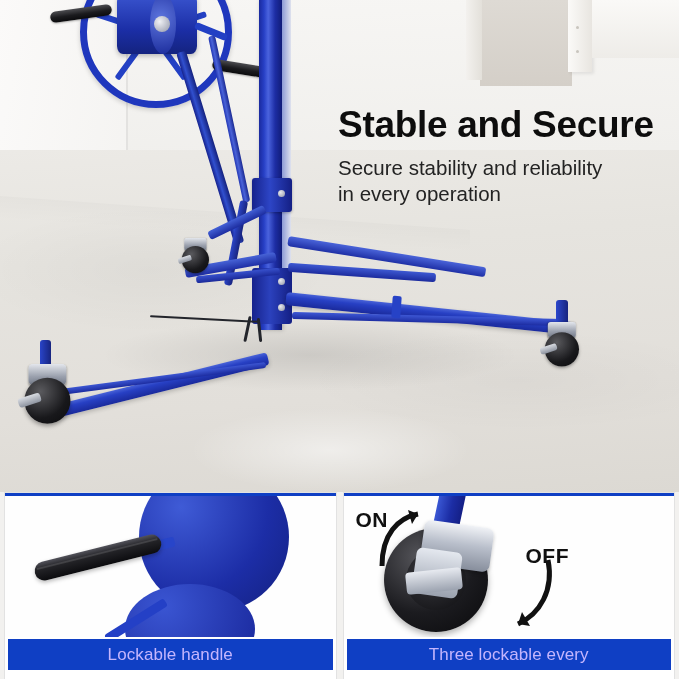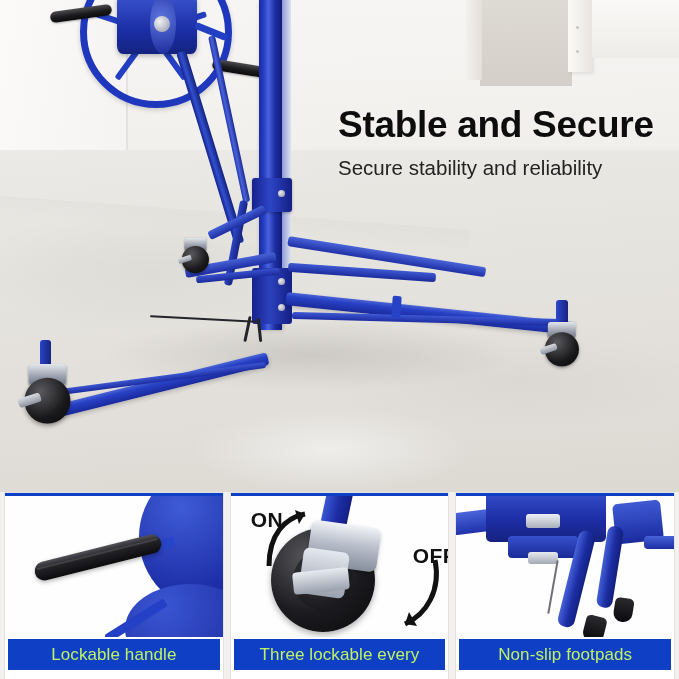--- a/index.html
+++ b/index.html
@@ -130,21 +130,21 @@
            white-space:nowrap;}
   .h-sub{margin-top:10px;font-size:20.5px;color:#232323;line-height:1.28;}
 
   
   .panels{position:absolute;left:0;top:493px;width:679px;height:186px;
           display:flex;gap:8px;padding:0 5px;box-sizing:border-box;background:#f2f1ef;}
   .panel{position:relative;flex:1;background:#fff;overflow:hidden;
          border-top:3px solid #0f3fc4;box-shadow:0 0 0 1px #e2e2e2;}
   .panel-img{position:absolute;left:0;top:0;right:0;height:141px;overflow:hidden;background:#fefefe;}
   .cap{position:absolute;left:3px;right:3px;bottom:9px;height:31px;background:#0f3fc4;
-       color:#bef264;font-size:17px;display:flex;align-items:center;justify-content:center;
+       color:#c4b5fd;font-size:17px;display:flex;align-items:center;justify-content:center;
        letter-spacing:.1px;}
 
   
   .p1-wheel{position:absolute;left:134px;top:-34px;width:150px;height:150px;border-radius:50%;
         background:radial-gradient(circle at 28% 30%,#3f5bd6,#1c2da6 58%,#13207e);}
   .p1-wheel2{position:absolute;left:120px;top:88px;width:130px;height:90px;border-radius:50%;
         background:radial-gradient(circle at 30% 25%,#3a55d2,#18269a);}
   .p1-bar{position:absolute;left:96px;top:120px;width:70px;height:9px;background:#2440c6;
         transform:rotate(-32deg);border-radius:3px;}
   .p1-handle{position:absolute;left:28px;top:52px;width:130px;height:19px;border-radius:10px;
@@ -165,21 +165,21 @@
   .p2-fork2{position:absolute;left:70px;top:54px;width:46px;height:46px;border-radius:6px;
         background:linear-gradient(180deg,#e4e8ef,#9aa1ae);transform:rotate(8deg);}
   .p2-tyre{position:absolute;left:40px;top:32px;width:104px;height:104px;border-radius:50%;
         background:radial-gradient(circle at 34% 28%,#55555a,#1b1b1f 55%,#09090b);
         box-shadow:0 3px 6px rgba(0,0,0,.3);}
   .p2-tyre-in{position:absolute;left:62px;top:54px;width:60px;height:60px;border-radius:50%;
         background:radial-gradient(circle at 40% 35%,#3a3a3f,#0e0e11);}
   .p2-brake{position:absolute;left:62px;top:74px;width:56px;height:22px;border-radius:4px;
         background:linear-gradient(180deg,#e7eaf0,#9ba2af);transform:rotate(-6deg);}
   .p2-label{position:absolute;font-size:21px;font-weight:bold;color:#111;letter-spacing:.5px;}
-  .p2-on{left:20px;top:12px;}
+  .p2-on{left:12px;top:12px;}
   .p2-off{left:160px;top:48px;margin-left:22px;}
   .p2-arrow{position:absolute;}
 
   
   .p3-body{position:absolute;left:30px;top:-12px;width:120px;height:58px;border-radius:5px;
         background:linear-gradient(180deg,#3b57d3,#1d2ea6 60%,#16227f);}
   .p3-arm{position:absolute;left:-10px;top:14px;width:70px;height:22px;border-radius:10px;
         background:linear-gradient(180deg,#4a65d9,#1f31a9);transform:rotate(-7deg);}
   .p3-plate{position:absolute;left:52px;top:40px;width:70px;height:22px;border-radius:4px;
         background:linear-gradient(180deg,#3650cd,#192a96);}
@@ -278,20 +278,21 @@
     <div class="caster caster-back">
       <span class="fork"></span>
         <span class="tyre"></span>
         <span class="lever"></span>
     </div>
 
     <div class="headline">
       <div class="h-title">Stable and Secure</div>
       <div class="h-sub">
         <div>Secure stability and reliability</div>
+        <div>in every operation</div>
       </div>
     </div>
   </div>
 
   <div class="panels">
 
     <div class="panel">
       <div class="panel-img">
         <span class="p1-wheel"></span>
         <span class="p1-wheel2"></span>
@@ -319,32 +320,15 @@
           <path d="M46 10 L36 6 L40 20 Z" fill="#111"></path>
         </svg>
         <svg class="p2-arrow" width="70" height="78" style="left:152px;top:60px" viewBox="0 0 70 78">
           <path d="M52 4 C58 34 44 58 22 68" stroke="#111" stroke-width="5" fill="none"></path>
           <path d="M22 68 L34 70 L26 56 Z" fill="#111"></path>
         </svg>
       </div>
       <div class="cap">Three lockable every</div>
     </div>
 
-    <div class="panel">
-      <div class="panel-img">
-        <span class="p3-arm"></span>
-        <span class="p3-body"></span>
-        <span class="p3-bracket"></span>
-        <span class="p3-rail"></span>
-        <span class="p3-clamp"></span>
-        <span class="p3-plate"></span>
-        <span class="p3-clamp2"></span>
-        <span class="p3-wire"></span>
-        <span class="p3-legA"></span>
-        <span class="p3-legB"></span>
-        <span class="p3-padA"></span>
-        <span class="p3-padB"></span>
-      </div>
-      <div class="cap">Non-slip footpads</div>
-    </div>
 
   </div>
 </div>
 
 </body></html>

